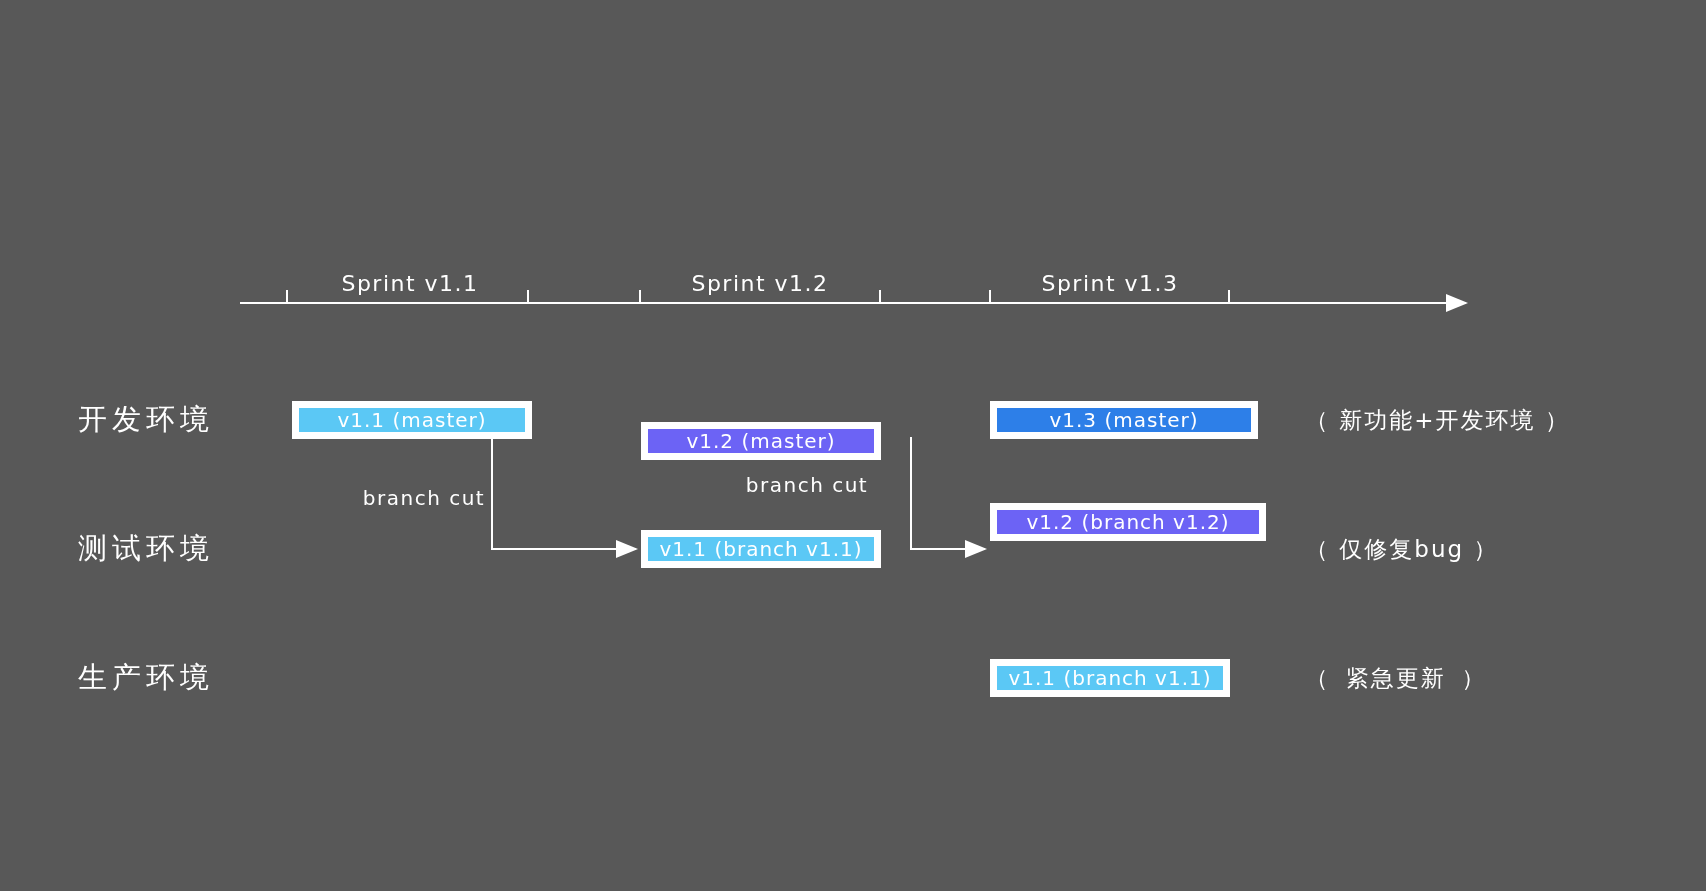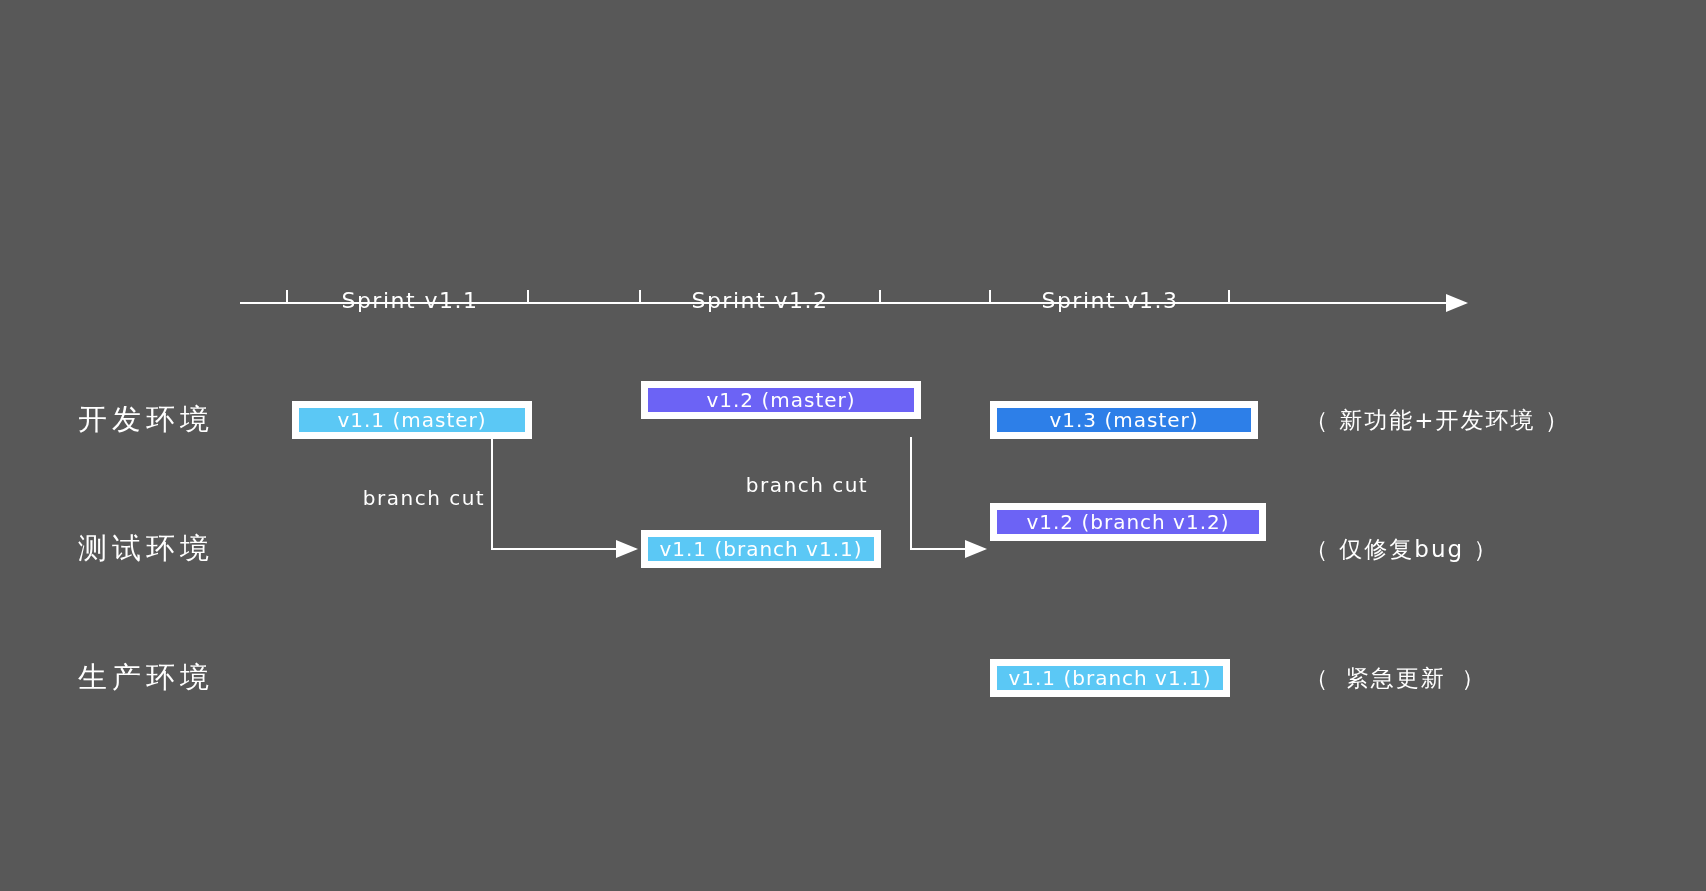--- a/index.html
+++ b/index.html
@@ -27,21 +27,21 @@
   #title .cjk{letter-spacing:2px;}
 
   
   #timeline{position:absolute;left:0;top:0;width:1706px;height:891px;pointer-events:none;}
   .sprint-label{
     position:absolute;
     font-size:22px;color:#ffffff;
     letter-spacing:1.5px;
     white-space:nowrap;
     transform:translateX(-50%);
-    top:288px;
+    top:271px;
   }
 
   
   .row-label{
     position:absolute;
     left:78px;
     font-size:29px;
     color:#ffffff;
     letter-spacing:5px;
     white-space:nowrap;
@@ -112,21 +112,21 @@
 
   <div id="sprint-labels">
       <div class="sprint-label hand" style="left: 410px;">Sprint v1.1</div>
       <div class="sprint-label hand" style="left: 760px;">Sprint v1.2</div>
       <div class="sprint-label hand" style="left: 1110px;">Sprint v1.3</div>
     </div>
 
   <div id="rows">
       <div class="row-label hand" style="top: 420px;">开发环境</div>
       <div class="node hand" style="left: 292px; top: 420px; width: 240px; background: rgb(91, 200, 245);">v1.1 (master)</div>
-      <div class="node hand" style="left: 641px; top: 400px; width: 280px; background: rgb(108, 99, 245);">v1.2 (master)</div>
+      <div class="node hand" style="left: 641px; top: 441px; width: 240px; background: rgb(108, 99, 245);">v1.2 (master)</div>
       <div class="node hand" style="left: 990px; top: 420px; width: 268px; background: rgb(45, 127, 232);">v1.3 (master)</div>
       <div class="note hand" style="top: 420px;">（ 新功能+开发环境 ）</div>
       <div class="row-label hand" style="top: 549px;">测试环境</div>
       <div class="node hand" style="left: 641px; top: 549px; width: 240px; background: rgb(91, 200, 245);">v1.1 (branch v1.1)</div>
       <div class="node hand" style="left: 990px; top: 522px; width: 276px; background: rgb(108, 99, 245); text-align: right;">v1.2 (branch v1.2)</div>
       <div class="note hand" style="top: 549px;">（ 仅修复bug ）</div>
       <div class="row-label hand" style="top: 678px;">生产环境</div>
       <div class="node hand" style="left: 990px; top: 678px; width: 240px; background: rgb(91, 200, 245);">v1.1 (branch v1.1)</div>
       <div class="note hand" style="top: 678px; font-family: Liberation Mono, monospace;">（ 紧急更新 ）</div>
     </div>

